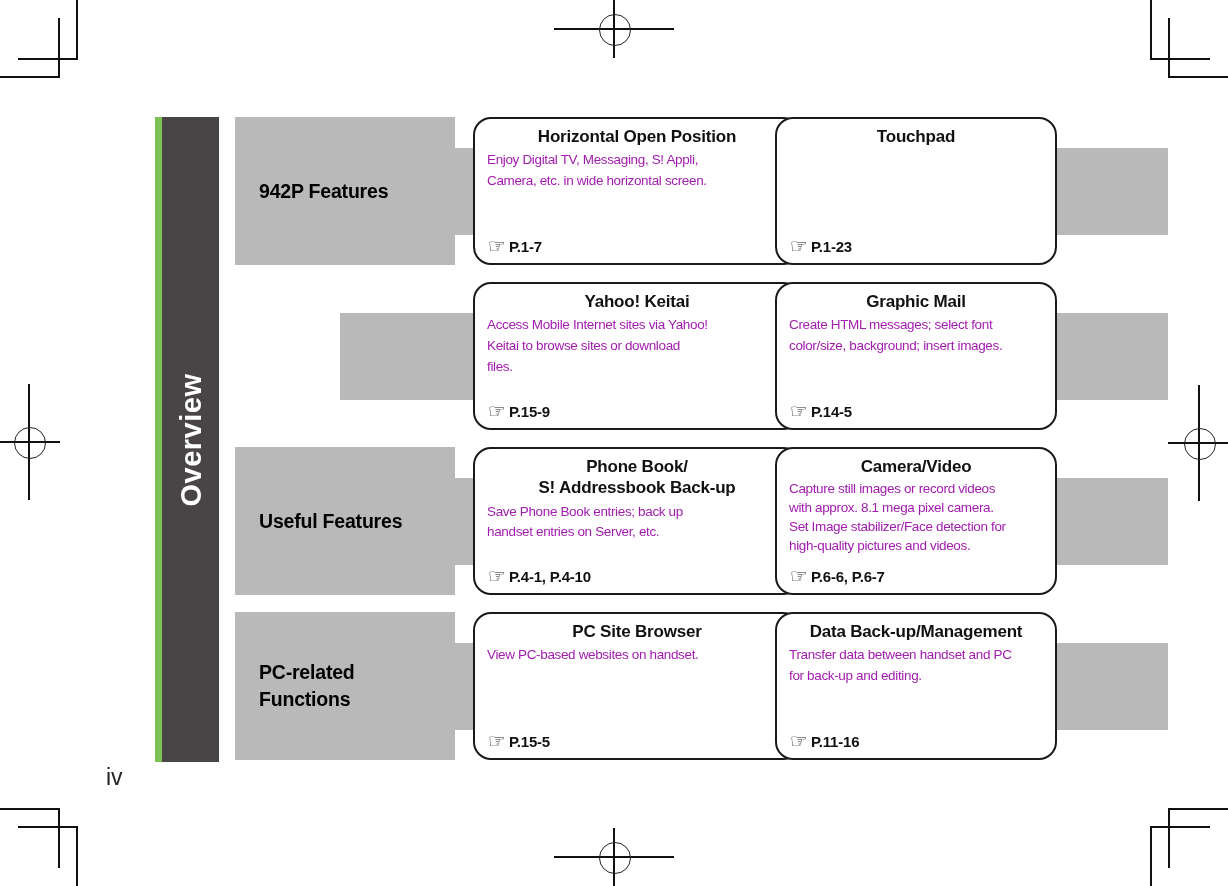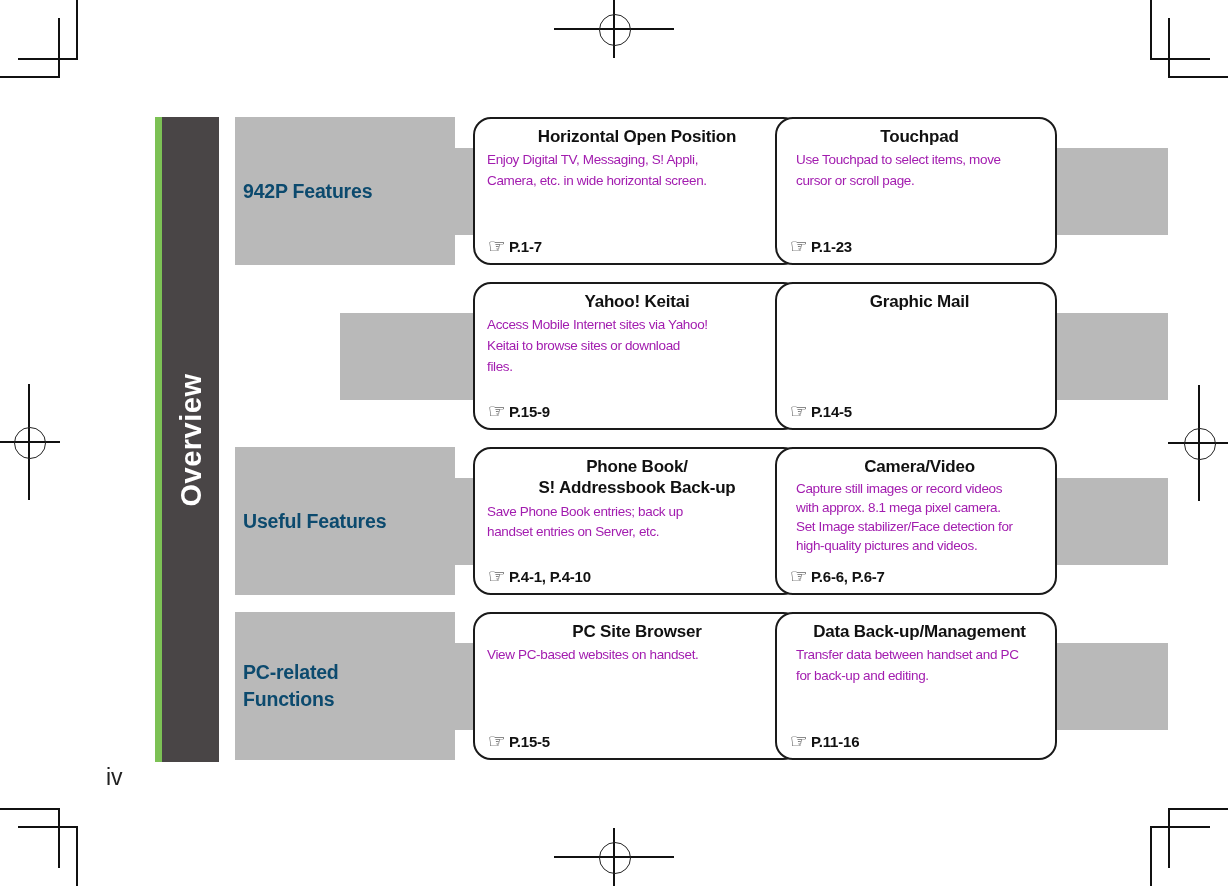--- a/index.html
+++ b/index.html
@@ -14,27 +14,27 @@
   .side-green{position:absolute;left:155px;top:117px;width:7px;height:645px;}
   .side-dark{position:absolute;left:162px;top:117px;width:57px;height:645px;}
   .side-label{position:absolute;left:50%;top:50%;transform:translate(-50%,-50%) rotate(-90deg);
               white-space:nowrap;color:#fff;font-weight:bold;font-size:29px;letter-spacing:.5px;}
 
   
   .row{position:absolute;left:0;width:1228px;height:148px;}
   .band{position:absolute;left:340px;top:31px;width:828px;height:87px;z-index:1;}
   .label-box{position:absolute;left:235px;top:0;width:220px;height:148px;z-index:2;
              display:flex;align-items:center;}
-  .label-text{padding-left:8px;font-weight:bold;font-size:19.5px;color:#0c4a6e;
+  .label-text{padding-left:24px;font-weight:bold;font-size:19.5px;color:#000000;
               line-height:1.38;white-space:pre-line;letter-spacing:-0.2px;}
 
   .card{position:absolute;top:0;width:328px;height:148px;z-index:3;background:#fff;
         border:2.5px solid #1a1a1a;border-radius:18px;box-sizing:border-box;}
   .card.c1{left:473px;}
-  .card.c2{left:775px;width:282px;padding-left:7px;}
+  .card.c2{left:775px;width:282px;}
   .card-title{margin-top:7px;text-align:center;font-weight:bold;font-size:17px;
               letter-spacing:-0.2px;line-height:1.25;white-space:pre-line;color:#111;}
   .card-body{margin:3px 12px 0 12px;font-size:13.5px;letter-spacing:-0.35px;
              line-height:1.55;white-space:pre-line;color:#a21caf;}
   .card-body.tight{line-height:1.4;}
   .card-ref{position:absolute;left:13px;bottom:7px;display:flex;align-items:center;}
   .ref-icon{font-size:20px;line-height:1;margin-right:3px;color:#111;}
   .ref-text{font-weight:bold;font-size:15px;letter-spacing:-0.2px;color:#111;}
 
   .page-number{position:absolute;left:106px;top:764px;font-size:23px;color:#222;}
@@ -97,22 +97,20 @@
       <div class="card-title">Horizontal Open Position</div>
       <div class="card-body">Enjoy Digital TV, Messaging, S! Appli,
 Camera, etc. in wide horizontal screen.</div>
       <div class="card-ref">
         <span class="ref-icon">☞</span>
         <span class="ref-text">P.1-7</span>
       </div>
     </div>
     <div class="card c2">
       <div class="card-title">Touchpad</div>
-      <div class="card-body">Use Touchpad to select items, move
-cursor or scroll page.</div>
       <div class="card-ref">
         <span class="ref-icon">☞</span>
         <span class="ref-text">P.1-23</span>
       </div>
     </div>
   </div>
 
   <div class="row" style="top:282px;">
     <div class="band" style="background: rgb(185, 185, 185);"></div>
     <div class="card c1">
@@ -120,20 +118,22 @@
       <div class="card-body">Access Mobile Internet sites via Yahoo!
 Keitai to browse sites or download
 files.</div>
       <div class="card-ref">
         <span class="ref-icon">☞</span>
         <span class="ref-text">P.15-9</span>
       </div>
     </div>
     <div class="card c2">
       <div class="card-title">Graphic Mail</div>
+      <div class="card-body">Create HTML messages; select font
+color/size, background; insert images.</div>
       <div class="card-ref">
         <span class="ref-icon">☞</span>
         <span class="ref-text">P.14-5</span>
       </div>
     </div>
   </div>
 
   <div class="row" style="top:447px;">
     <div class="band" style="background: rgb(185, 185, 185);"></div>
     <div class="label-box" style="background: rgb(185, 185, 185);">

